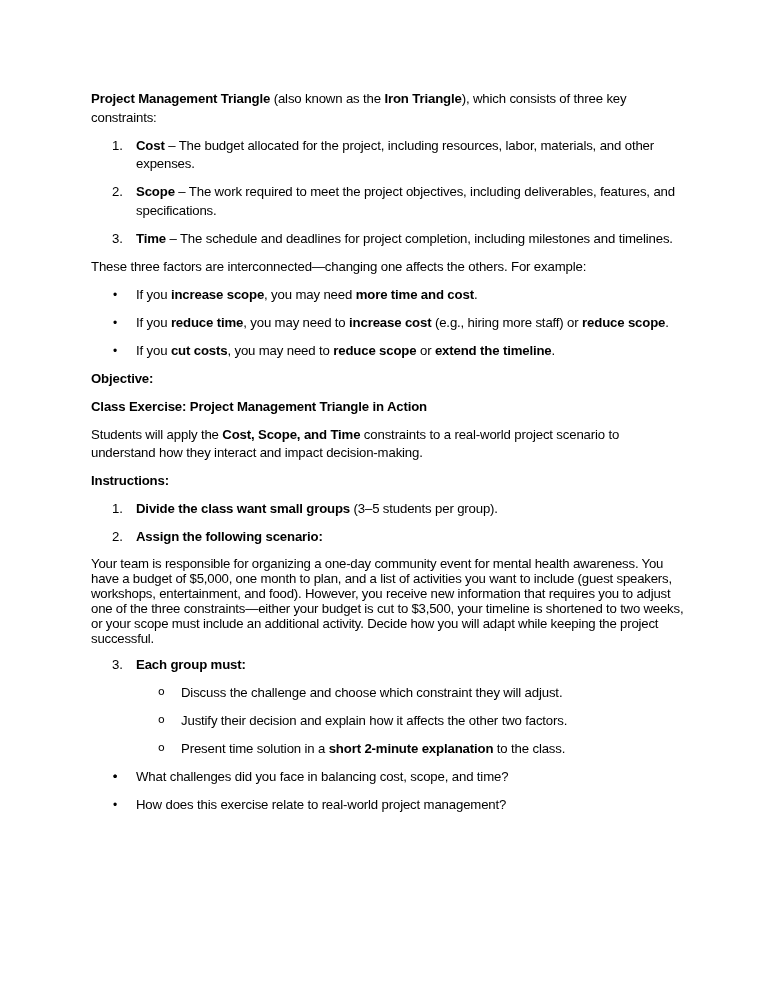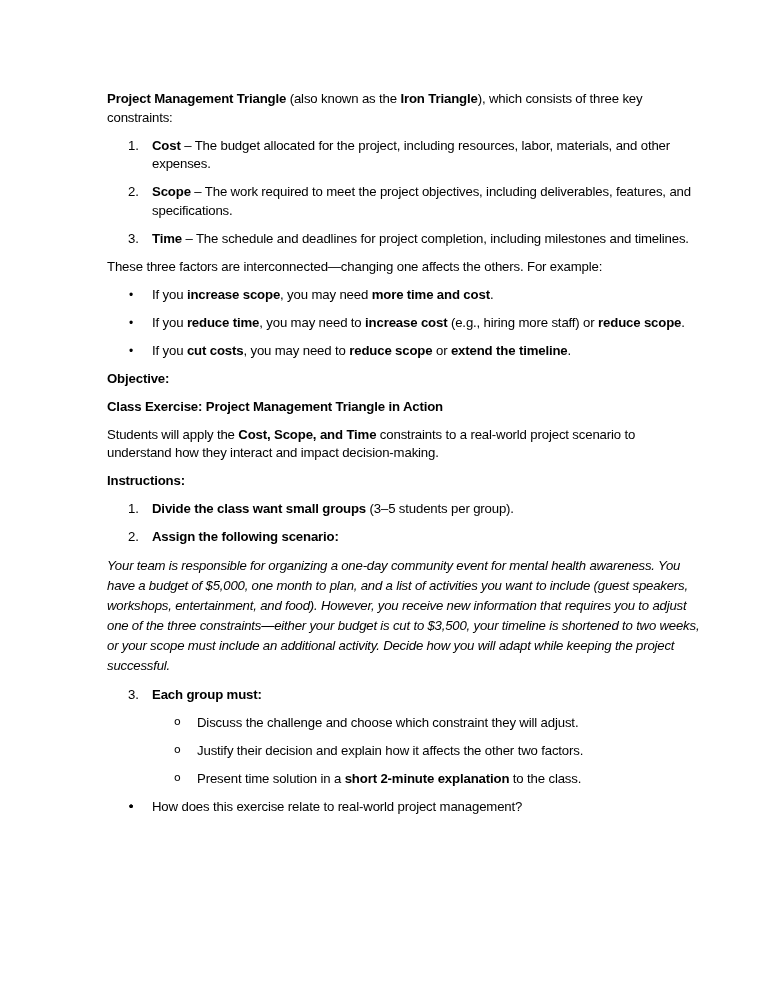--- a/index.html
+++ b/index.html
@@ -18,21 +18,21 @@
   .page {
     position: absolute;
     left: 0;
     top: 0;
     width: 768px;
     height: 994px;
     background: #ffffff;
   }
   .content {
     position: absolute;
-    left: 107px;
+    left: 91px;
     top: 90px;
     width: 596px;
     font-size: 13.2px;
     letter-spacing: -0.15px;
   }
   .para {
     margin: 0 0 9.5px 0;
     line-height: 18.5px;
   }
   .olist, .ulist, .sublist {
@@ -64,22 +64,21 @@
     line-height: 18.5px;
   }
   .sublist .marker {
     position: absolute;
     left: 67px;
     top: -1px;
     font-size: 11px;
     font-family: "DejaVu Sans", sans-serif;
   }
   .italic {
-    font-style: italic;
-    line-height: 20px;
+    line-height: 15px;
     margin: 0 0 9.5px 0;
     letter-spacing: -0.2px;
   }
   b { font-weight: bold; }
 </style>
 </head>
 <body>
 
 <div class="page">
   <div class="content">
@@ -161,20 +160,21 @@
       </div>
     </div>
 
 
     <div class="ulist">
       <div class="li">
         <span class="marker">•</span>
       </div>
       <div class="li">
         <span class="marker">•</span>
+        <span>What challenges did you face in balancing cost, scope, and time?</span>
       </div>
       <div class="li">
         <span class="marker">•</span>
         <span>How does this exercise relate to real-world project management?</span>
       </div>
     </div>
 
   </div>
 </div>
 

